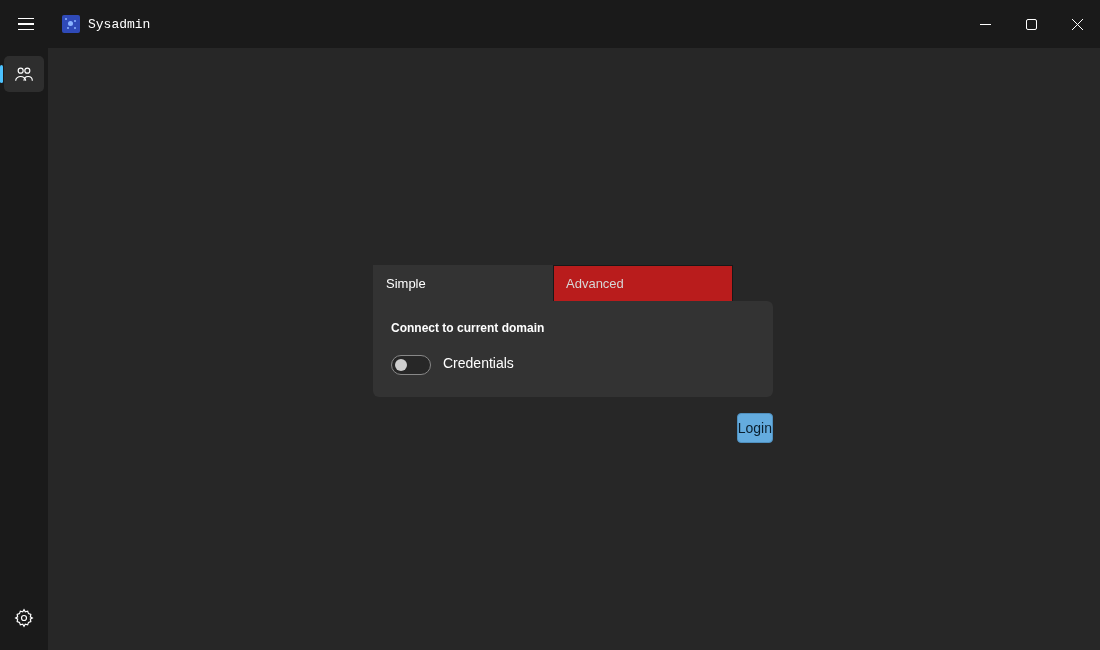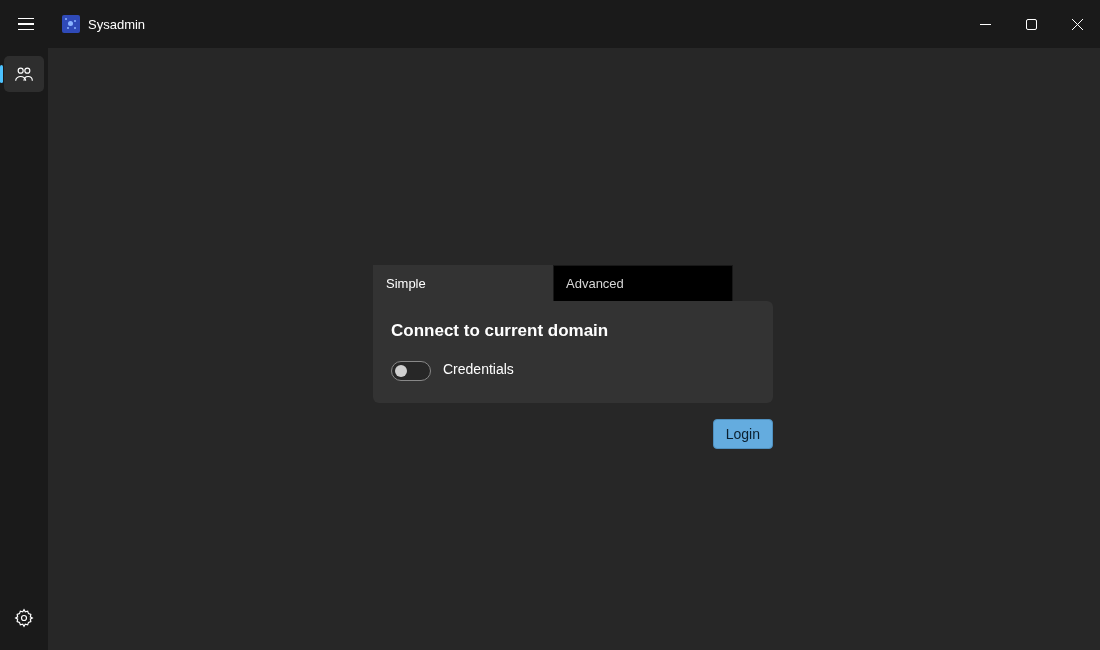--- a/index.html
+++ b/index.html
@@ -34,21 +34,21 @@
     margin-left: 22px;
     background: #2f4ab8;
     border-radius: 2px;
     position: relative;
   }
   .app-icon::before, .app-icon::after {
     content: ""; position: absolute; background: #8bb4ff; border-radius: 50%;
   }
   .app-icon::before { width: 5px; height: 5px; left: 6px; top: 6px; }
   .app-icon::after  { width: 2px; height: 2px; left: 3px; top: 3px; box-shadow: 9px 2px 0 #8bb4ff, 2px 9px 0 #8bb4ff, 9px 9px 0 #8bb4ff; }
-  .app-title { margin-left: 8px; font-size: 13px; }
+  .app-title { margin-left: 8px; font-size: 13px; font-family: Liberation Mono, monospace; }
 
   .win-controls { margin-left: auto; display: flex; }
   .win-btn {
     width: 46px; height: 32px;
     display: flex; align-items: center; justify-content: center;
   }
   .win-btn svg { width: 11px; height: 11px; stroke: #fff; fill: none; stroke-width: 1; }
 
   
   .app-body { display: flex; height: calc(650px - 48px); }
@@ -84,41 +84,41 @@
   
   .login-wrap {
     position: absolute;
     left: 325px;
     top: 217px;
     width: 400px;
   }
   .tabs { display: flex; }
   .tab {
     width: 180px; height: 36px;
-    background: #000000;
+    background: #b91c1c;
     border: 1px solid #181818;
     border-bottom: none;
     display: flex; align-items: center;
     padding-left: 12px;
     font-size: 13px;
     color: #d6d6d6;
   }
   .tab.active {
     background: #333333;
     border-color: #333333;
     color: #ffffff;
   }
 
   .card {
     width: 400px;
     background: #333333;
     border-radius: 0 6px 6px 6px;
     padding: 20px 18px 22px 18px;
   }
-  .card-title { font-size: 17px; font-weight: 600; margin-bottom: 20px; }
+  .card-title { font-size: 12px; font-weight: 600; margin-bottom: 20px; }
 
   .toggle-row { display: flex; align-items: flex-start; gap: 12px; }
   .toggle {
     width: 40px; height: 20px;
     background: #272727;
     border: 1px solid #888;
     border-radius: 20px;
     position: relative;
   }
   .toggle::after {
@@ -127,21 +127,21 @@
     background:#cfcfcf;
   }
   .toggle-label { font-size: 14px; }
 
   .login-btn-row { display:flex; justify-content:flex-end; margin-top: 16px; }
   .login-btn {
     background: #64acdf;
     color: #0b2030;
     border: 1px solid #4f90bf;
     border-radius: 4px;
-    padding: 6px 12px;
+    padding: 6px 0;
     font-size: 14px;
   }
 </style>
 </head>
 <body>
 
 <div class="titlebar">
   <div class="hamburger">
     <span></span>
       <span></span>

